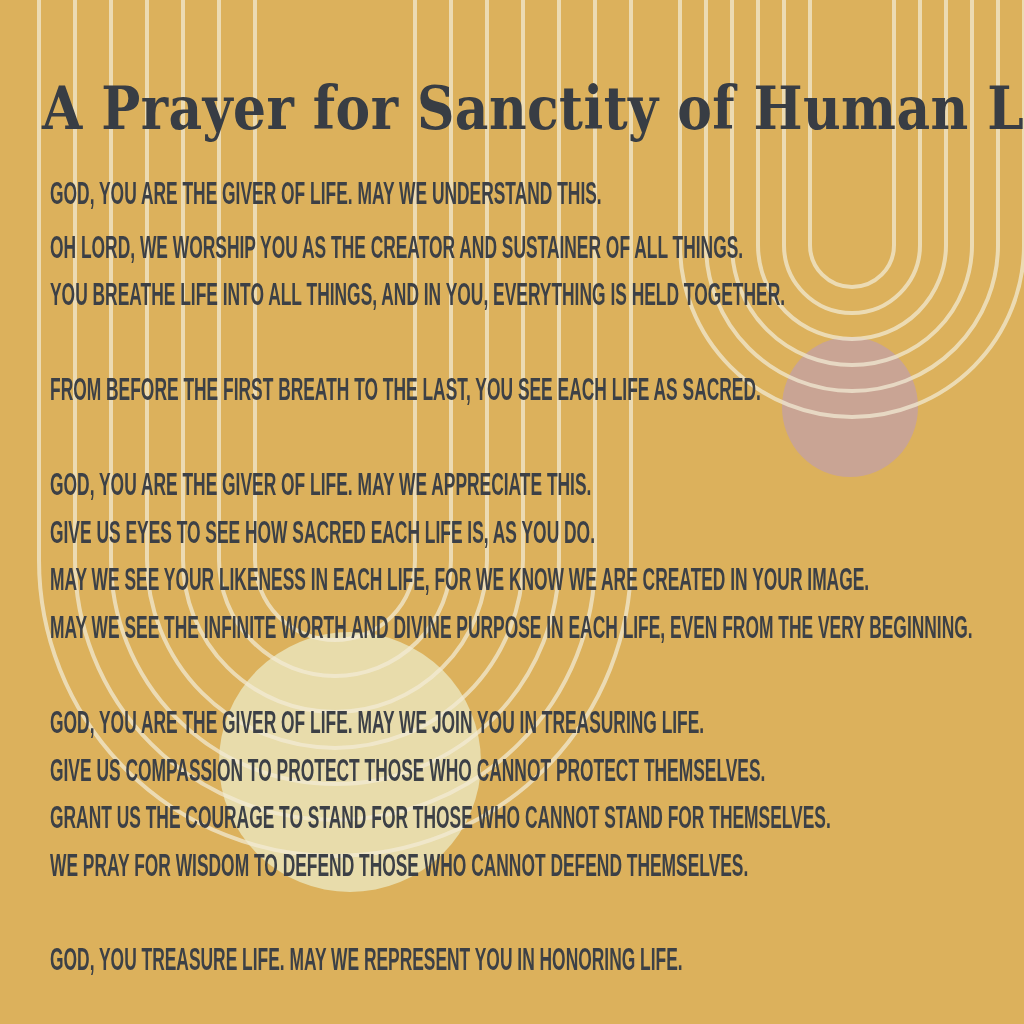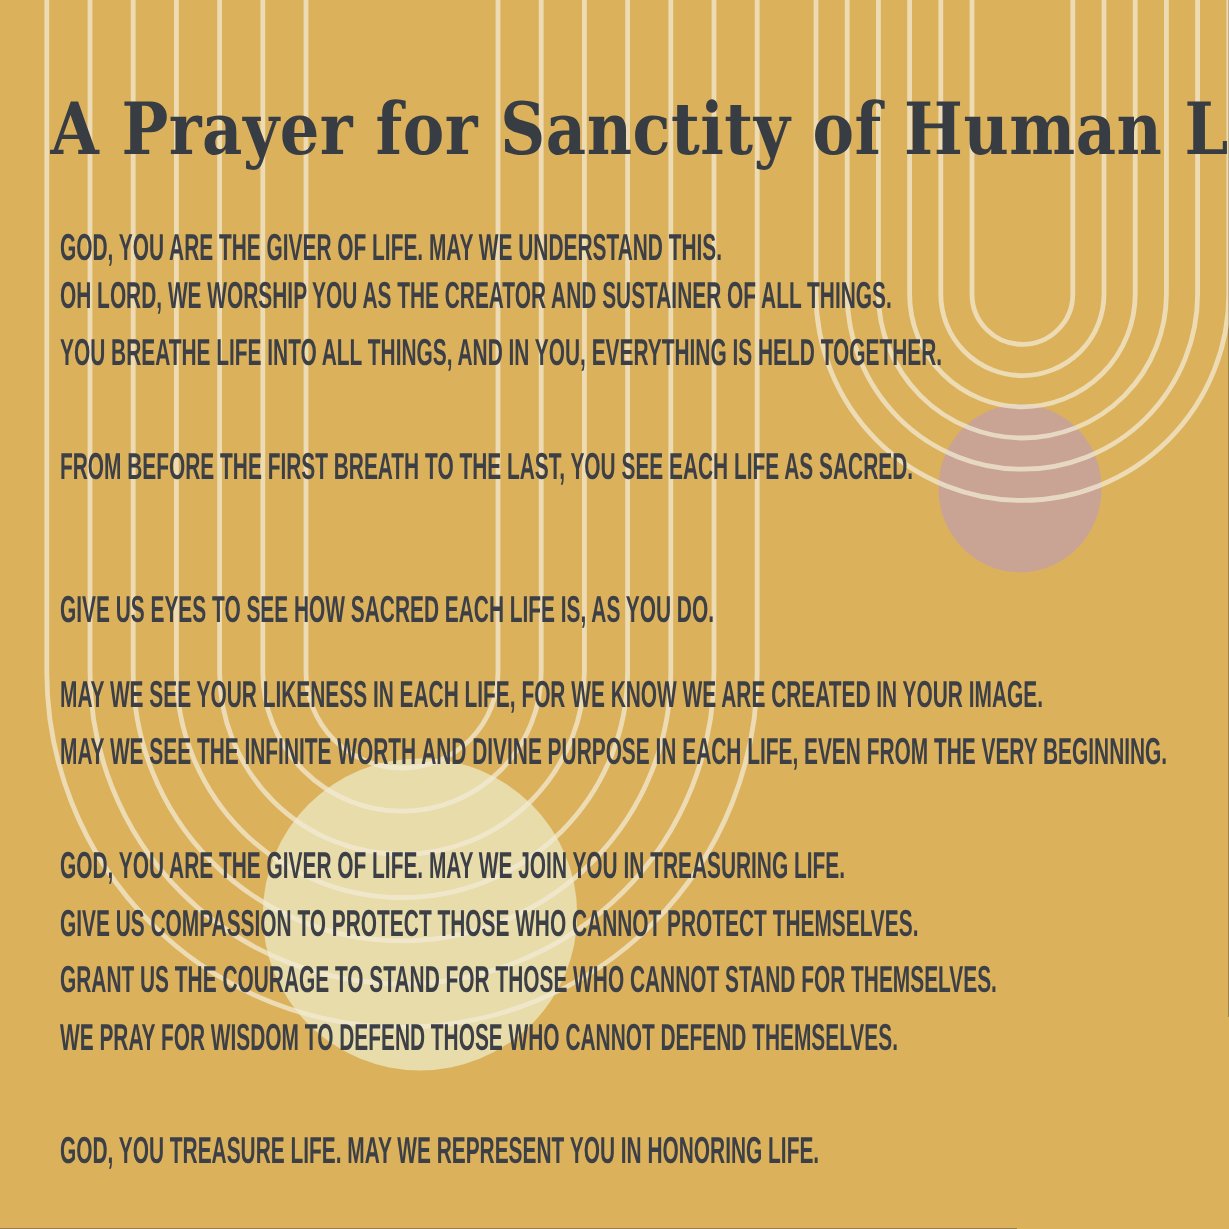--- a/index.html
+++ b/index.html
@@ -43,28 +43,28 @@
     display: inline-block;
     transform: scale(0.58, 1.04);
     transform-origin: 0 0;
     font-weight: 700;
     font-size: 30px;
     line-height: 30px;
     letter-spacing: 0px;
     color: #3C4046;
   }
   
-  .l1  { top: 192px; }
+  .l1  { top: 178px; }
   .l2  { top: 232px; }
   .l3  { top: 279px; }
   .l4  { top: 327px; }
   .l5  { top: 374px; }
   
   .l6  { top: 469px; }
-  .l7  { top: 493px; }
+  .l7  { top: 517px; }
   .l8  { top: 564px; }
   .l9  { top: 612px; }
   
   .l10 { top: 707px; }
   .l11 { top: 755px; }
   .l12 { top: 802px; }
   .l13 { top: 850px; }
   
   .l14 { top: 944px; }
 </style>
@@ -109,20 +109,23 @@
   <div class="line l2">
     <span>OH LORD, WE WORSHIP YOU AS THE CREATOR AND SUSTAINER OF ALL THINGS.</span>
   </div>
   <div class="line l3">
     <span>YOU BREATHE LIFE INTO ALL THINGS, AND IN YOU, EVERYTHING IS HELD TOGETHER.</span>
   </div>
   <div class="line l5">
     <span>FROM BEFORE THE FIRST BREATH TO THE LAST, YOU SEE EACH LIFE AS SACRED.</span>
   </div>
 
+  <div class="line l6">
+    <span>GOD, YOU ARE THE GIVER OF LIFE. MAY WE APPRECIATE THIS.</span>
+  </div>
   <div class="line l7">
     <span>GIVE US EYES TO SEE HOW SACRED EACH LIFE IS, AS YOU DO.</span>
   </div>
   <div class="line l8">
     <span>MAY WE SEE YOUR LIKENESS IN EACH LIFE, FOR WE KNOW WE ARE CREATED IN YOUR IMAGE.</span>
   </div>
   <div class="line l9">
     <span>MAY WE SEE THE INFINITE WORTH AND DIVINE PURPOSE IN EACH LIFE, EVEN FROM THE VERY BEGINNING.</span>
   </div>
 

